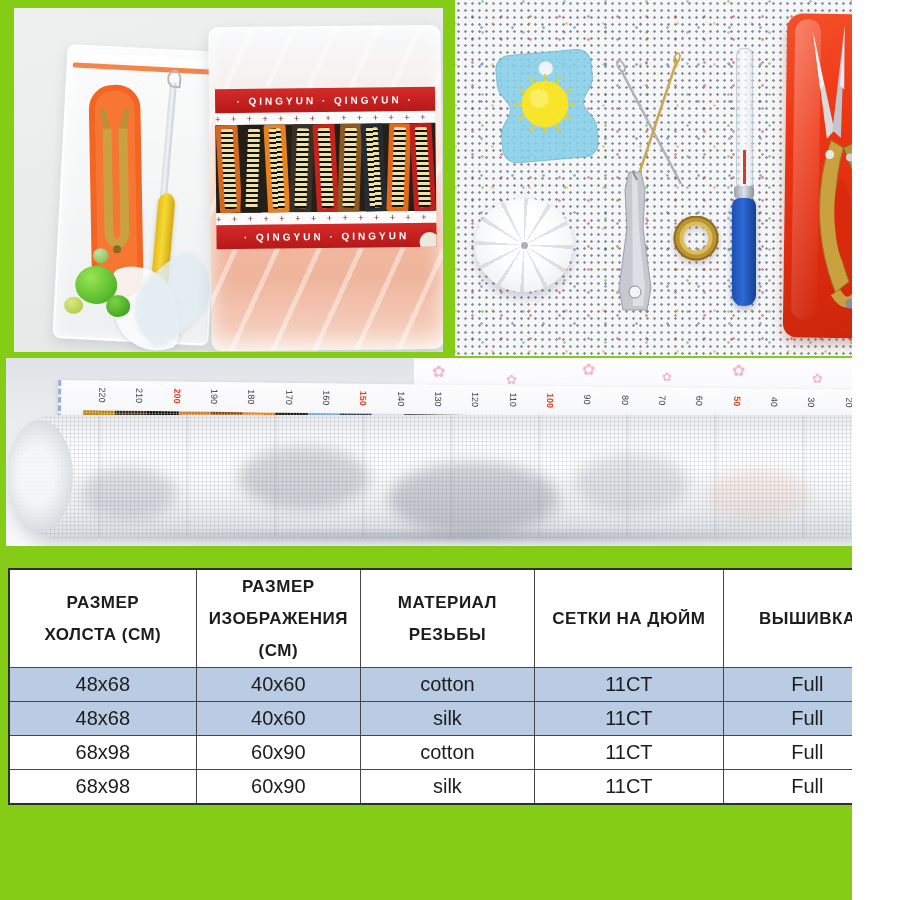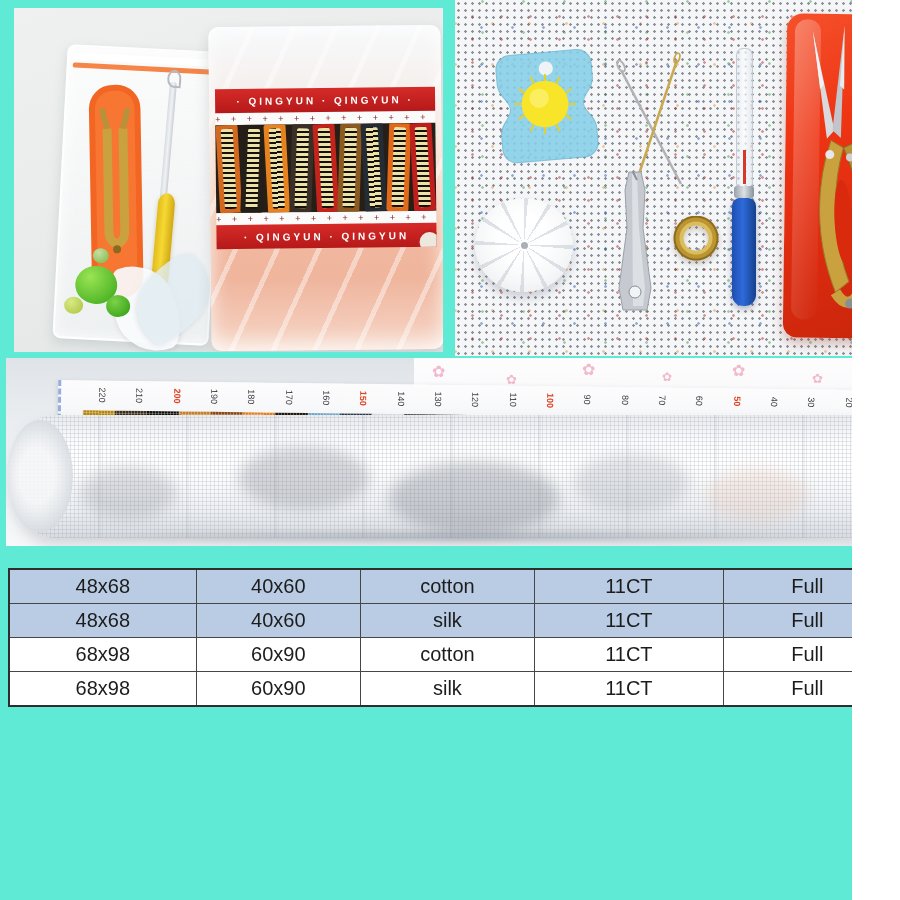--- a/index.html
+++ b/index.html
@@ -1,16 +1,16 @@
 <!DOCTYPE html>
 <html><head>
 <meta charset="utf-8">
 <style>
   html,body{margin:0;padding:0;background:#ffffff;}
-  #screen{position:relative;width:852px;height:900px;background:#5eead4;overflow:hidden;
+  #screen{position:relative;width:852px;height:900px;background:#84cc16;overflow:hidden;
           font-family:"Liberation Sans",sans-serif;}
   .abs{position:absolute;}
   .photo{position:absolute;overflow:hidden;}
 
   
   #photoL{left:14px;top:8px;width:429px;height:344px;
           background:linear-gradient(160deg,#eef1ef 0%,#e9ecea 45%,#e3e6e5 100%);}
   #zipBag{left:46px;top:40px;width:152px;height:290px;transform:rotate(3deg);
           background:linear-gradient(170deg,rgba(255,255,255,.78),rgba(243,246,249,.5));
           border:2px solid rgba(255,255,255,.95);border-radius:8px;
@@ -337,20 +337,41 @@
 
   <table id="specTable">
     <colgroup>
       <col style="width:21.2%">
         <col style="width:18.6%">
         <col style="width:19.7%">
       <col style="width:21.4%">
         <col style="width:19.1%">
     </colgroup>
     <tbody>
+    <tr class="ru">
+      <td>
+        <div class="rline">РАЗМЕР</div>
+        <div class="rline">ХОЛСТА (СМ)</div>
+      </td>
+      <td>
+        <div class="rline">РАЗМЕР</div>
+        <div class="rline">ИЗОБРАЖЕНИЯ</div>
+        <div class="rline">(СМ)</div>
+      </td>
+      <td>
+        <div class="rline">МАТЕРИАЛ</div>
+        <div class="rline">РЕЗЬБЫ</div>
+      </td>
+      <td>
+        <div class="rline">СЕТКИ НА ДЮЙМ</div>
+      </td>
+      <td>
+        <div class="rline">ВЫШИВКА</div>
+      </td>
+    </tr>
     <tr class="data hl">
       <td>48x68</td>
       <td>40x60</td>
       <td>cotton</td>
       <td>11CT</td>
       <td>Full</td>
     </tr>
     <tr class="data hl">
       <td>48x68</td>
       <td>40x60</td>

